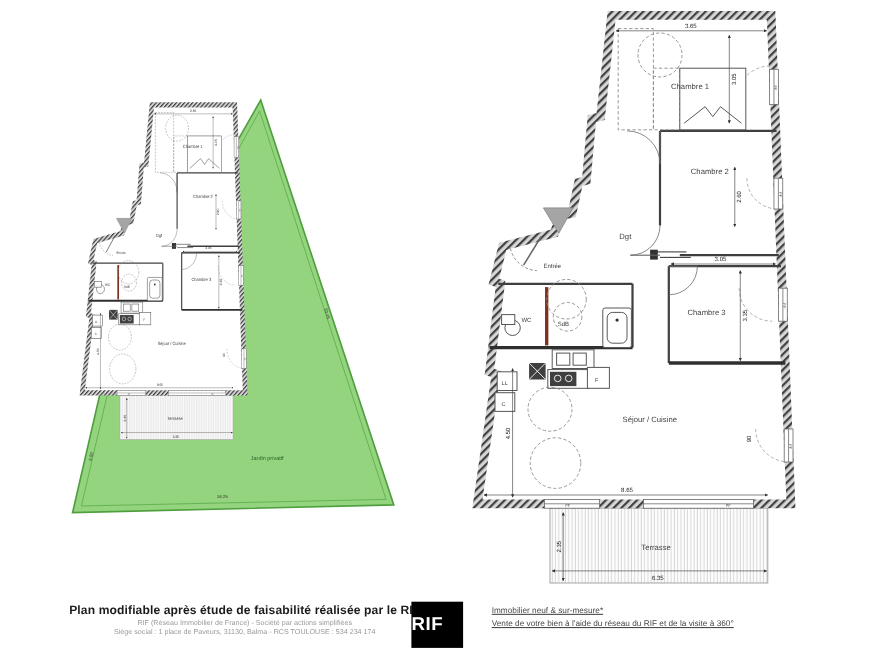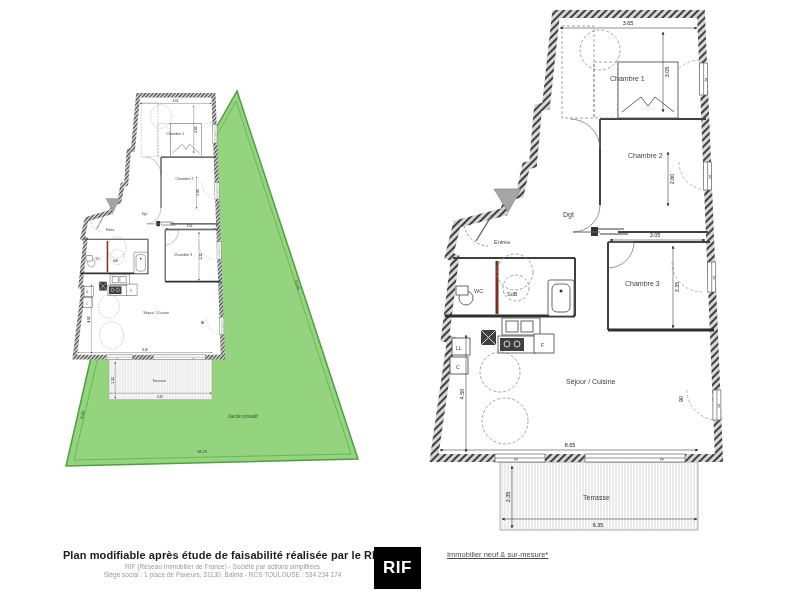--- a/index.html
+++ b/index.html
@@ -4,21 +4,21 @@
 <style>
   html,body{margin:0;padding:0;background:#fff;}
   #stage{position:relative;width:800px;height:600px;background:#fff;overflow:hidden;
          font-family:"Liberation Sans", sans-serif;}
   #plans{position:absolute;left:0;top:0;}
   .footer{position:absolute;left:0;top:543px;width:800px;height:57px;}
   .f-left{position:absolute;left:55px;top:6px;width:335px;text-align:center;}
   .f-title{font-size:11px;font-weight:bold;color:#1c1c1c;letter-spacing:.1px;}
   .f-sub{font-size:6.5px;color:#9a9a9a;margin-top:1.5px;}
   .f-logo{position:absolute;left:374px;top:4px;width:47px;height:42px;background:#000;
-          color:#fff;font-weight:bold;font-size:17px;text-align:center;line-height:42px;
+          color:#fff;font-weight:bold;font-size:17px;text-align:left;line-height:42px;
           letter-spacing:.5px;}
   .f-right{position:absolute;left:447px;top:7px;width:320px;font-size:7.5px;color:#4a4a4a;}
   .f-right div{margin-bottom:2.5px;text-decoration:underline;}
   text{font-family:"Liberation Sans", sans-serif;}
   .room{fill:#3f3f3f;font-size:7px;}
   .room-s{fill:#3f3f3f;font-size:5.5px;}
   .app{fill:#3f3f3f;font-size:5px;}
   .dim{fill:#222;font-size:5.5px;text-anchor:middle;}
   .dim-s{fill:#333;font-size:4px;text-anchor:middle;}
   .pf{fill:#555;font-size:3.5px;text-anchor:middle;}
@@ -197,16 +197,17 @@
 
 <div class="footer">
   <div class="f-left">
     <div class="f-title">Plan modifiable après étude de faisabilité réalisée par le RIF</div>
     <div class="f-sub">RIF (Réseau Immobilier de France) - Société par actions simplifiées</div>
     <div class="f-sub">Siège social : 1 place de Paveurs, 31130, Balma - RCS TOULOUSE : 534 234 174</div>
   </div>
   <div class="f-logo">RIF</div>
   <div class="f-right">
     <div>Immobilier neuf &amp; sur-mesure*</div>
+    <div>Vente de votre bien à l'aide du réseau du RIF et de la visite à 360°</div>
   </div>
 </div>
 
 </div>
 
 </body></html>

